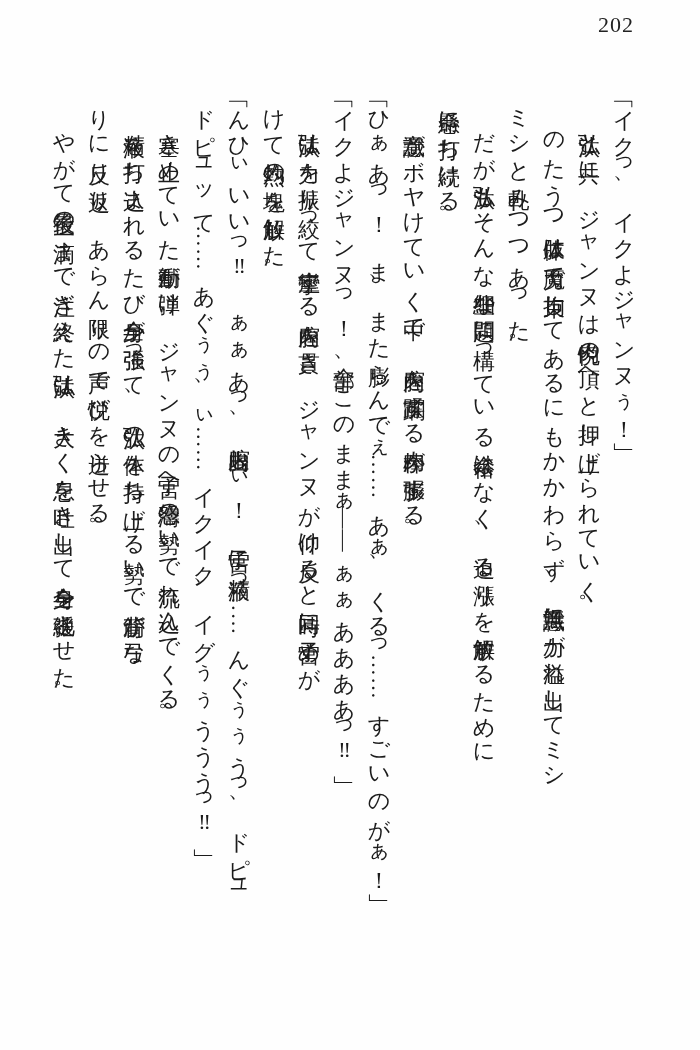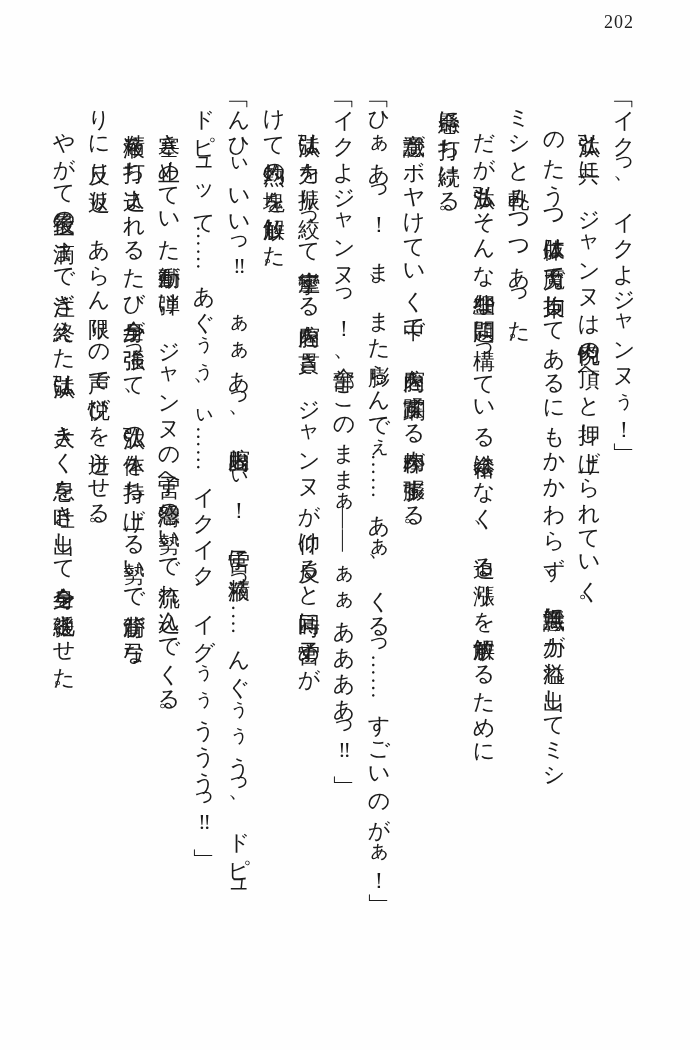--- a/index.html
+++ b/index.html
@@ -13,21 +13,21 @@
     height: 1050px;
     background: #fefefe;
     overflow: hidden;
     font-family: "Liberation Serif", "DejaVu Serif", serif;
     color: #1b1b1b;
   }
   .page-number {
     position: absolute;
     top: 12px;
     right: 66px;
-    font-size: 18px;
+    font-size: 22px;
     letter-spacing: 1px;
     color: #222222;
   }
   .text-block {
     position: absolute;
     top: 94px;
     right: 58px;
     height: 922px;
     writing-mode: vertical-rl;
     text-orientation: mixed;

